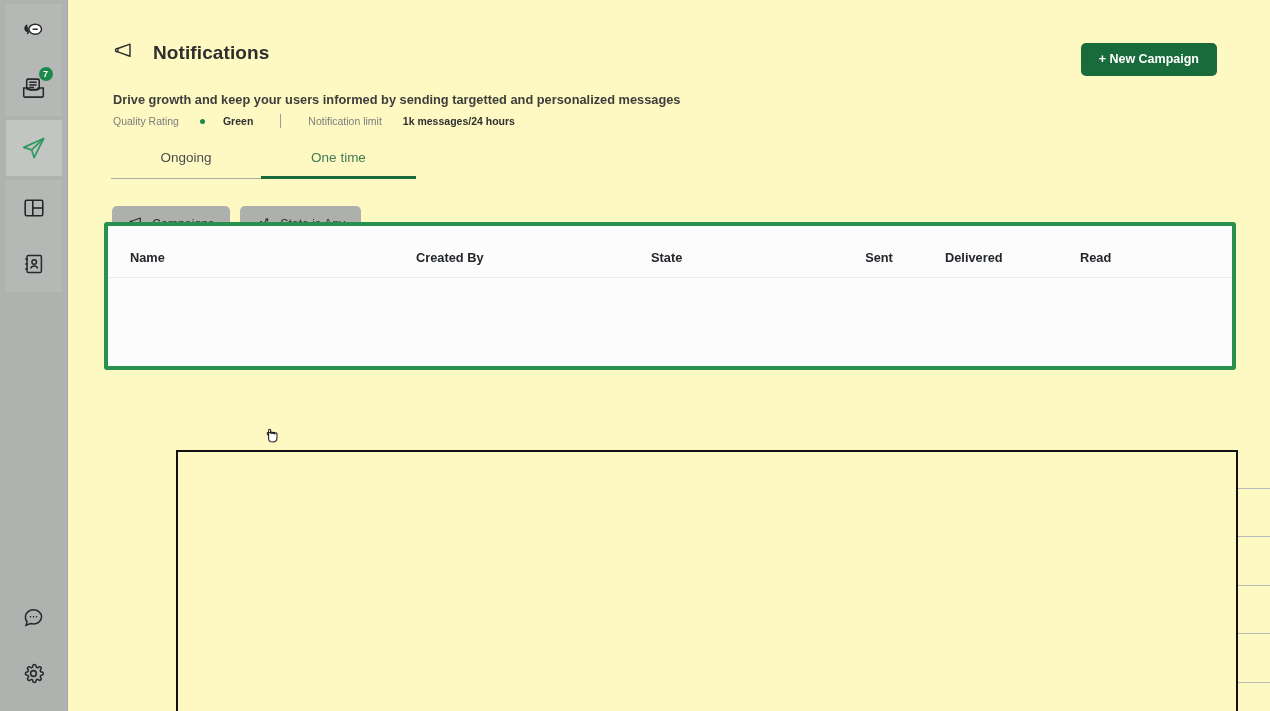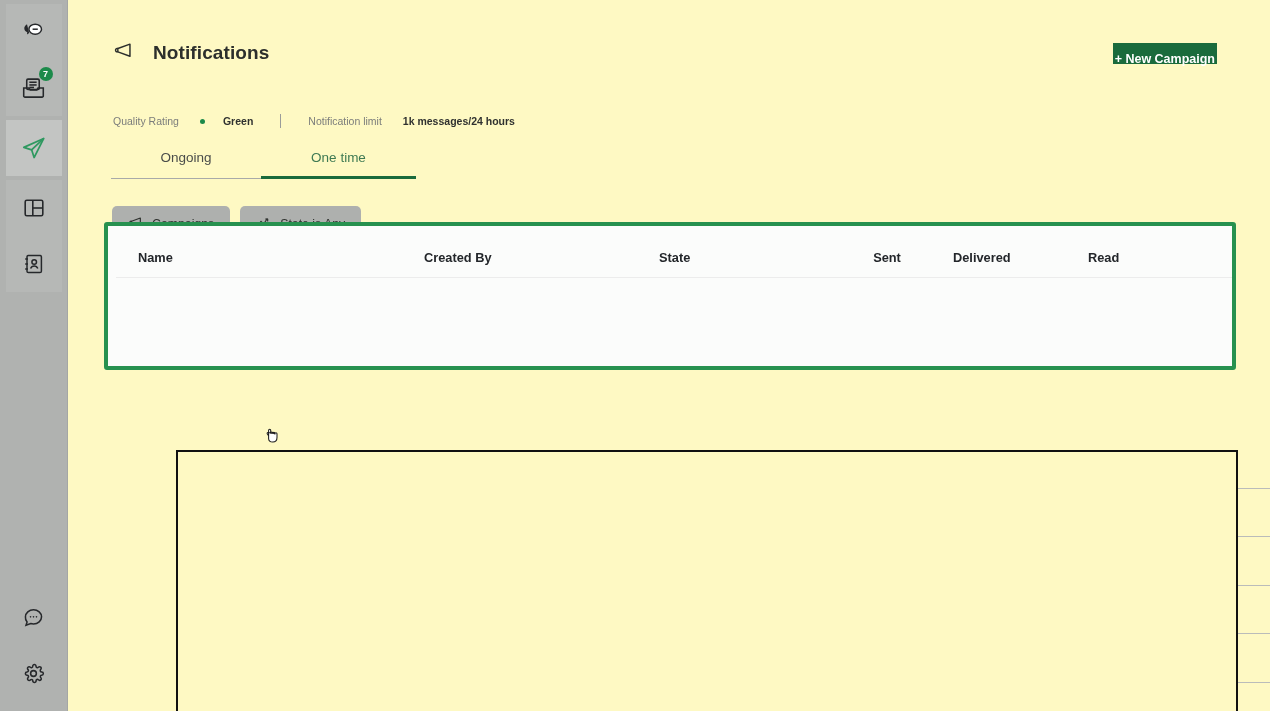--- a/index.html
+++ b/index.html
@@ -42,22 +42,22 @@
 
   
   .main { position: absolute; left: 68px; top: 0; right: 0; bottom: 0; background: #fef9c3; }
 
   .title-row { position: absolute; left: 45px; top: 40px; display: flex; align-items: center; gap: 18px; }
   .page-title { font-size: 19px; font-weight: 700; color: #2c2f2c; letter-spacing: .1px; }
 
   .new-campaign {
     position: absolute; right: 53px; top: 43px;
     background: #1a6b3c; color: #ffffff;
-    border: none; border-radius: 0;
-    padding: 0 2px; height: 21px; line-height: 33px;
+    border: none; border-radius: 5px;
+    padding: 0 18px; height: 33px; line-height: 33px;
     font-size: 12.5px; font-weight: 700; cursor: pointer;
     font-family: "Liberation Sans", sans-serif;
   }
 
   .subtitle { position: absolute; left: 45px; top: 92px; font-size: 12.8px; font-weight: 700; color: #3b3e3b; }
 
   .meta-row { position: absolute; left: 45px; top: 114px; display: flex; align-items: center; gap: 14px; font-size: 10.5px; }
   .meta-label { color: #7b7d7b; font-weight: 400; }
   .meta-val { color: #2f312f; font-weight: 700; }
   .green-dot { width: 5px; height: 5px; border-radius: 50%; background: #1c8a4a; display: inline-block; margin: 0 4px 0 7px; vertical-align: middle; }
@@ -77,21 +77,20 @@
     font-size: 12.3px; color: #2e312e; cursor: pointer;
   }
 
   .total-line { position: absolute; left: 45px; top: 268px; font-size: 12.8px; color: #3a3d3a; }
 
   
   .hl-box {
     position: absolute; left: 36px; top: 222px; width: 1132px; height: 148px;
     border: 4px solid #27914f; border-radius: 3px; background: #fbfcfb;
     overflow: hidden;
-    padding-left: 8px;
   }
   table { width: 100%; border-collapse: collapse; table-layout: fixed; }
   thead th {
     text-align: left; font-size: 12.8px; font-weight: 700; color: #23262a;
     padding: 24px 0 12px 0; border-bottom: 1px solid #ececec; background: #fbfcfb;
   }
   tbody td { font-size: 13px; color: #2b2e2b; padding: 18px 0; border-bottom: 1px solid #ececec; vertical-align: middle; }
   tbody tr:last-child td { border-bottom: none; }
   .c-name  { width: 308px; padding-left: 22px !important; }
   .c-by    { width: 235px; }
@@ -219,20 +218,21 @@
           <svg width="22" height="22" viewBox="0 0 24 24" fill="none" stroke="#2c2f2c" stroke-width="1.6" stroke-linejoin="round">
             <path d="M18.5 4.5 5.3 9.3v3.6l13.2 4.8z"></path>
             <path d="M5.3 12.9h-.9a1.6 1.6 0 0 1-1.6-1.6v-.4A1.6 1.6 0 0 1 4.4 9.3h.9"></path>
           </svg>
         </span>
         <span class="page-title">Notifications</span>
       </div>
 
       <button class="new-campaign">+ New Campaign</button>
 
+      <div class="subtitle">Drive growth and keep your users informed by sending targetted and personalized messages</div>
 
       <div class="meta-row">
         <span class="meta-label">Quality Rating</span>
         <span class="green-dot"></span>
         <span class="meta-val">Green</span>
         <span class="meta-sep"></span>
         <span class="meta-label">Notification limit</span>
         <span class="meta-val" style="margin-left:7px;">1k messages/24 hours</span>
       </div>
 

